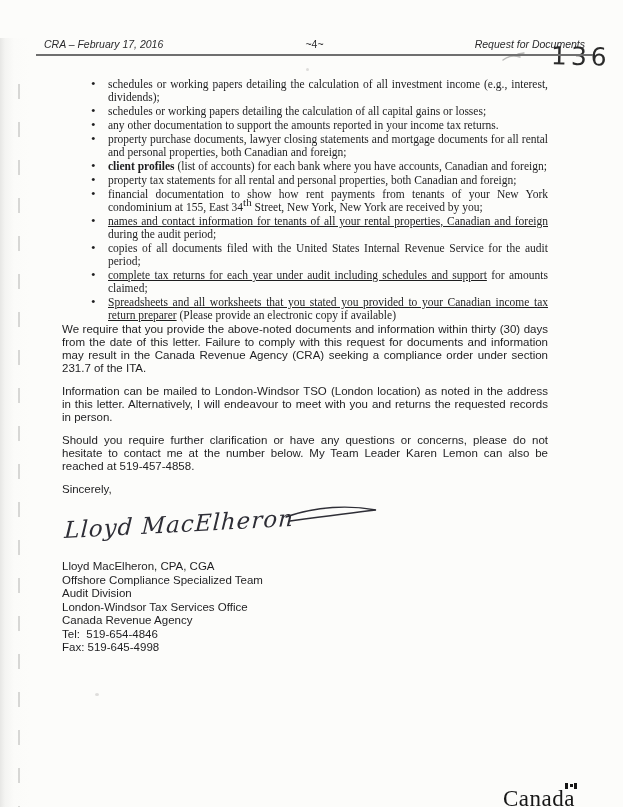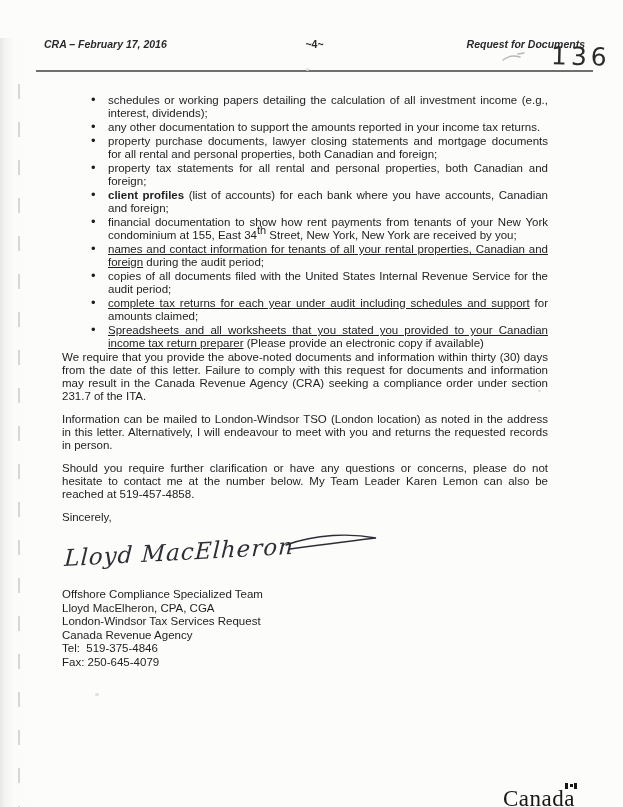--- a/index.html
+++ b/index.html
@@ -20,37 +20,37 @@
   .pen-mark{position:absolute;left:500px;top:12px;}
   .page-number{
     position:absolute;top:4px;right:12px;
     font-family:"DejaVu Sans",sans-serif;
     font-size:25px;letter-spacing:4px;color:#2b2b2b;
     transform:rotate(1.5deg);
   }
   .header{
     position:relative;
     margin:38px 30px 0 36px;
-    padding:0 8px 20px 8px;
+    padding:0 8px 4px 8px;
     border-bottom:2px solid #6f6f6f;
     font-size:10.5px;font-style:italic;color:#2a2a2c;
-    display:flex;justify-content:space-between;align-items:flex-end;font-weight:bold;
+    display:flex;justify-content:space-between;align-items:flex-end;
   }
   .header-center{
     position:absolute;left:0;right:0;text-align:center;font-style:normal;
   }
   .content{
     margin:0 75px 0 62px;
     font-size:11.5px;line-height:13px;
   }
   ul.bullets{
     list-style:none;margin:0;padding:0;text-align:justify;
   }
   ul.bullets li{
-    position:relative;padding-left:46px;margin:0 0 1px 0;
+    position:relative;padding-left:46px;margin:0 0 1px 0;font-family:Liberation Serif, serif;
   }
   ul.bullets li::before{
     content:"\2022";position:absolute;left:29px;top:-1px;font-size:13px;color:#1e1e20;
   }
   ul.group1{margin-top:22px;}
   ul.group2{}
   .seg-b{font-weight:bold;}
   .seg-u{text-decoration:underline;}
   .seg-sup{vertical-align:super;font-size:11px;line-height:0;}
   .paras{margin-top:0;}
@@ -102,27 +102,28 @@
   <div class="header">
     <span>CRA – February 17, 2016</span>
     <span class="header-center">~4~</span>
     <span>Request for Documents</span>
   </div>
 
   <div class="content">
 
     <ul class="bullets group1">
         <li><span>schedules or working papers detailing the calculation of all investment income (e.g., interest, dividends);</span></li>
+        <li><span>schedules or working papers detailing the calculation of all capital gains or losses;</span></li>
         <li><span>any other documentation to support the amounts reported in your income tax returns.</span></li>
       </ul>
 
     <ul class="bullets group2">
         <li><span>property purchase documents, lawyer closing statements and mortgage documents for all rental and personal properties, both Canadian and foreign;</span></li>
+        <li><span class="seg-b">client profiles</span><span> (list of accounts) for each bank where you have accounts, Canadian and foreign;</span></li>
         <li><span>property tax statements for all rental and personal properties, both Canadian and foreign;</span></li>
-        <li><span class="seg-b">client profiles</span><span> (list of accounts) for each bank where you have accounts, Canadian and foreign;</span></li>
         <li><span>financial documentation to show how rent payments from tenants of your New York condominium at 155, East 34</span><span class="seg-sup">th</span><span> Street, New York, New York are received by you;</span></li>
         <li><span class="seg-u">names and contact information for tenants of all your rental properties, Canadian and foreign</span><span> during the audit period;</span></li>
         <li><span>copies of all documents filed with the United States Internal Revenue Service for the audit period;</span></li>
         <li><span class="seg-u">complete tax returns for each year under audit including schedules and support</span><span> for amounts claimed;</span></li>
         <li><span class="seg-u">Spreadsheets and all worksheets that you stated you provided to your Canadian income tax return preparer</span><span> (Please provide an electronic copy if available)</span></li>
       </ul>
 
     <div class="paras">
         <p>We require that you provide the above-noted documents and information within thirty (30) days from the date of this letter. Failure to comply with this request for documents and information may result in the Canada Revenue Agency (CRA) seeking a compliance order under section 231.7 of the ITA.</p>
         <p>Information can be mailed to London-Windsor TSO (London location) as noted in the address in this letter. Alternatively, I will endeavour to meet with you and returns the requested records in person.</p>
@@ -131,26 +132,27 @@
 
     <p class="closing">Sincerely,</p>
 
     <div class="signature">
       <span class="sig-text">Lloyd MacElheron</span><svg class="sig-flourish" width="96" height="20" viewBox="0 0 96 20">
         <path d="M2,13 C32,2 66,1 92,6 C66,9 36,13 6,17" stroke="#2e2e36" stroke-width="1.4" fill="none" stroke-linecap="round"></path>
       </svg>
     </div>
 
     <div class="signoff">
+        <div>Lloyd MacElheron, CPA, CGA</div>
         <div>Offshore Compliance Specialized Team</div>
-        <div>Lloyd MacElheron, CPA, CGA</div>
-        <div>London-Windsor Tax Services Request</div>
+        <div>Audit Division</div>
+        <div>London-Windsor Tax Services Office</div>
         <div>Canada Revenue Agency</div>
-        <div>Tel:  519-375-4846</div>
-        <div>Fax: 250-645-4079</div>
+        <div>Tel:  519-654-4846</div>
+        <div>Fax: 519-645-4998</div>
       </div>
 
   </div>
 
   <div class="wordmark">
     <span>Canada</span>
     <span class="flag"></span>
   </div>
 
   <div class="speckle" style="left:306px;top:30px;width:3px;height:3px;"></div>

